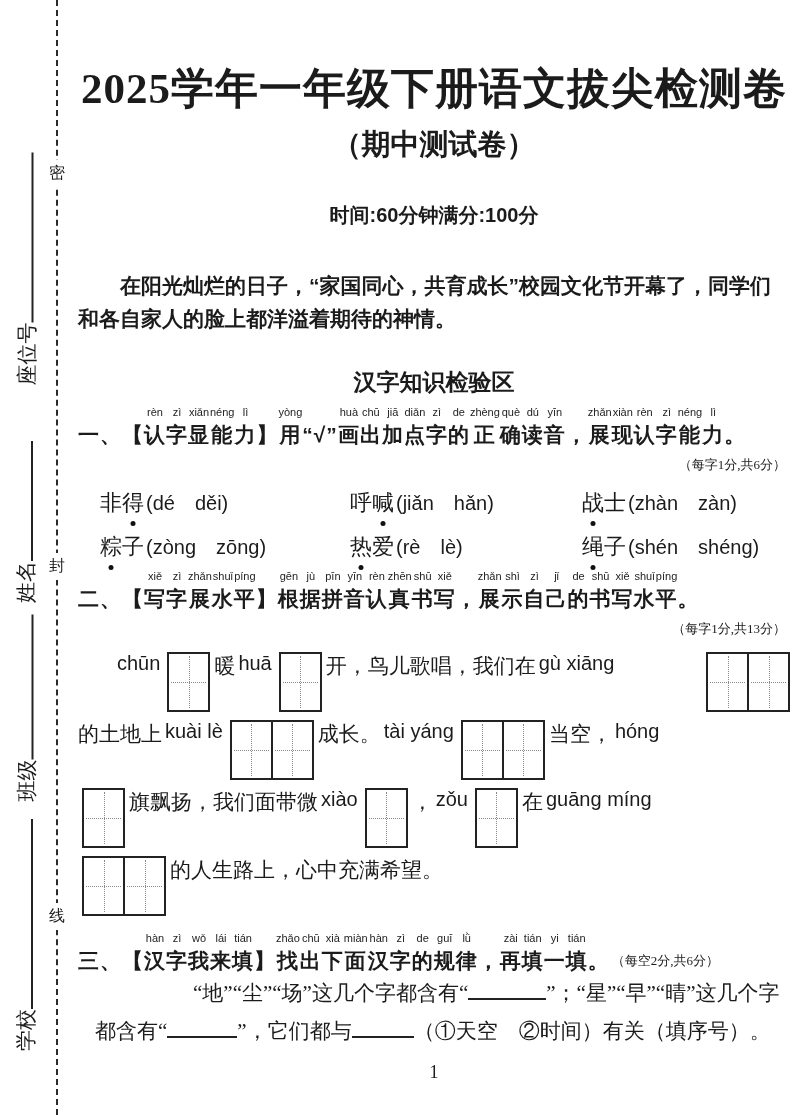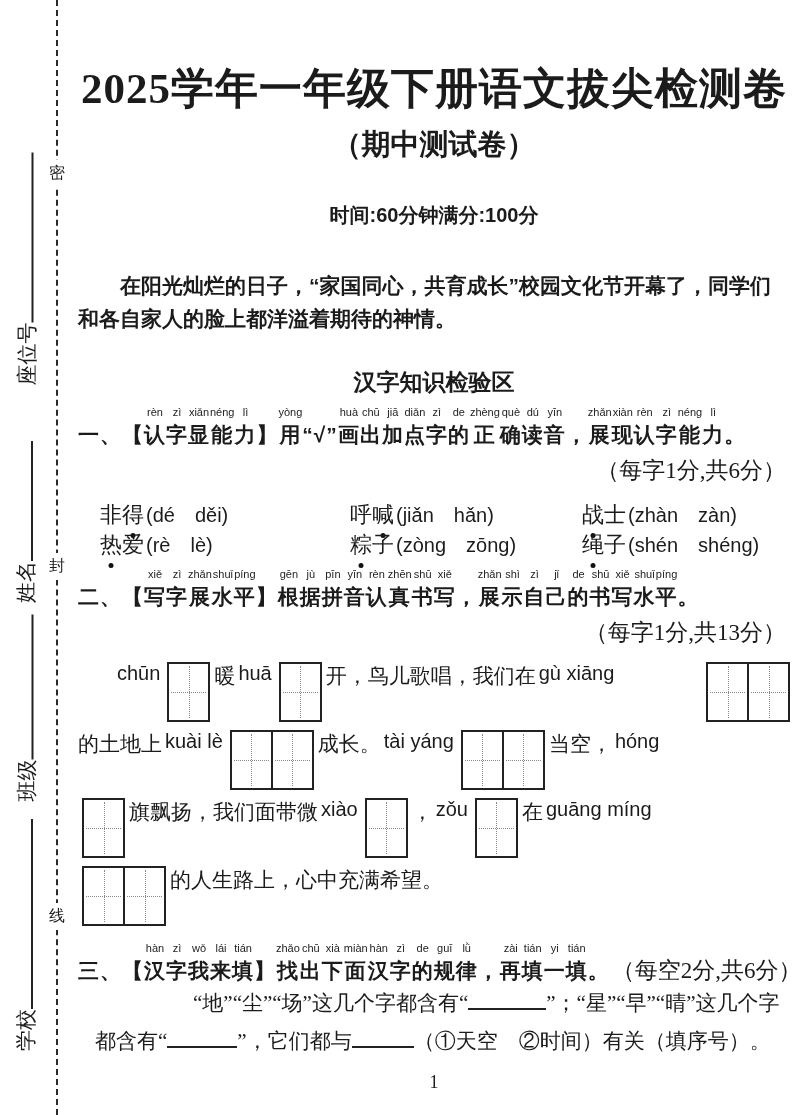--- a/index.html
+++ b/index.html
@@ -34,27 +34,27 @@
   }
   .time-info{margin-top:36px;text-align:center;font-size:20px;font-weight:bold;}
   .intro{margin:40px 0 0 0;font-size:21px;line-height:33px;text-indent:2em;font-weight:bold;}
   .section-title{margin-top:32px;text-align:center;font-size:23px;font-weight:bold;}
   
   .q-header{margin-top:8px;white-space:nowrap;}
   .tok{display:inline-block;text-align:center;vertical-align:bottom;}
   .tok .rt{display:block;height:15px;line-height:13px;font-size:11px;font-weight:normal;
            font-family:"Liberation Sans",sans-serif;color:#222;}
   .tok .rb{display:block;font-size:21px;line-height:28px;font-weight:bold;letter-spacing:1px;}
-  .score-note{font-family:"Liberation Serif",serif;font-size:23px;}
+  .score-note{font-family:"Liberation Serif",serif;font-size:13px;}
   .score-right{text-align:right;margin-top:6px;padding-right:4px;}
   .inline-score{display:inline-block;vertical-align:bottom;line-height:28px;margin-left:2px;}
   
   .word-grid{
     display:grid;grid-template-columns:250px 232px auto;
-    margin:14px 0 0 22px;
+    row-gap:14px;margin:14px 0 0 22px;
   }
   .word-item{white-space:nowrap;}
   .zi{position:relative;display:inline-block;font-size:22px;font-family:"Liberation Serif",serif;}
   .zi.dotted::after{
     content:"";position:absolute;left:50%;bottom:-8px;transform:translateX(-50%);
     width:5px;height:5px;border-radius:50%;background:#111;
   }
   .opts{font-size:20px;margin-left:2px;}
   
   .fill-lines{margin-top:14px;}
@@ -106,22 +106,22 @@
     <p class="intro">在阳光灿烂的日子，“家国同心，共育成长”校园文化节开幕了，同学们和各自家人的脸上都洋溢着期待的神情。</p>
 
     <div class="section-title">汉字知识检验区</div>
 
     <div class="q-header"><span class="tok"><span class="rt">&nbsp;</span><span class="rb">一、【</span></span><span class="tok"><span class="rt">rèn</span><span class="rb">认</span></span><span class="tok"><span class="rt">zì</span><span class="rb">字</span></span><span class="tok"><span class="rt">xiǎn</span><span class="rb">显</span></span><span class="tok"><span class="rt">néng</span><span class="rb">能</span></span><span class="tok"><span class="rt">lì</span><span class="rb">力</span></span><span class="tok"><span class="rt">&nbsp;</span><span class="rb">】</span></span><span class="tok"><span class="rt">yòng</span><span class="rb">用</span></span><span class="tok"><span class="rt">&nbsp;</span><span class="rb">“√”</span></span><span class="tok"><span class="rt">huà</span><span class="rb">画</span></span><span class="tok"><span class="rt">chū</span><span class="rb">出</span></span><span class="tok"><span class="rt">jiā</span><span class="rb">加</span></span><span class="tok"><span class="rt">diǎn</span><span class="rb">点</span></span><span class="tok"><span class="rt">zì</span><span class="rb">字</span></span><span class="tok"><span class="rt">de</span><span class="rb">的</span></span><span class="tok"><span class="rt">zhèng</span><span class="rb">正</span></span><span class="tok"><span class="rt">què</span><span class="rb">确</span></span><span class="tok"><span class="rt">dú</span><span class="rb">读</span></span><span class="tok"><span class="rt">yīn</span><span class="rb">音</span></span><span class="tok"><span class="rt">&nbsp;</span><span class="rb">，</span></span><span class="tok"><span class="rt">zhǎn</span><span class="rb">展</span></span><span class="tok"><span class="rt">xiàn</span><span class="rb">现</span></span><span class="tok"><span class="rt">rèn</span><span class="rb">认</span></span><span class="tok"><span class="rt">zì</span><span class="rb">字</span></span><span class="tok"><span class="rt">néng</span><span class="rb">能</span></span><span class="tok"><span class="rt">lì</span><span class="rb">力</span></span><span class="tok"><span class="rt">&nbsp;</span><span class="rb">。</span></span></div>
     <div class="score-right"><span class="score-note">（每字1分,共6分）</span></div>
     <div class="word-grid">
         <div class="word-item"><span class="zi">非</span><span class="zi dotted">得</span><span class="opts">(dé děi)</span></div>
         <div class="word-item"><span class="zi">呼</span><span class="zi dotted">喊</span><span class="opts">(jiǎn hǎn)</span></div>
         <div class="word-item"><span class="zi dotted">战</span><span class="zi">士</span><span class="opts">(zhàn zàn)</span></div>
+        <div class="word-item"><span class="zi dotted">粽</span><span class="zi">子</span><span class="opts">(zòng zōng)</span></div>
         <div class="word-item"><span class="zi dotted">热</span><span class="zi">爱</span><span class="opts">(rè lè)</span></div>
-        <div class="word-item"><span class="zi dotted">粽</span><span class="zi">子</span><span class="opts">(zòng zōng)</span></div>
         <div class="word-item"><span class="zi dotted">绳</span><span class="zi">子</span><span class="opts">(shén shéng)</span></div>
       </div>
 
     <div class="q-header"><span class="tok"><span class="rt">&nbsp;</span><span class="rb">二、【</span></span><span class="tok"><span class="rt">xiě</span><span class="rb">写</span></span><span class="tok"><span class="rt">zì</span><span class="rb">字</span></span><span class="tok"><span class="rt">zhǎn</span><span class="rb">展</span></span><span class="tok"><span class="rt">shuǐ</span><span class="rb">水</span></span><span class="tok"><span class="rt">píng</span><span class="rb">平</span></span><span class="tok"><span class="rt">&nbsp;</span><span class="rb">】</span></span><span class="tok"><span class="rt">gēn</span><span class="rb">根</span></span><span class="tok"><span class="rt">jù</span><span class="rb">据</span></span><span class="tok"><span class="rt">pīn</span><span class="rb">拼</span></span><span class="tok"><span class="rt">yīn</span><span class="rb">音</span></span><span class="tok"><span class="rt">rèn</span><span class="rb">认</span></span><span class="tok"><span class="rt">zhēn</span><span class="rb">真</span></span><span class="tok"><span class="rt">shū</span><span class="rb">书</span></span><span class="tok"><span class="rt">xiě</span><span class="rb">写</span></span><span class="tok"><span class="rt">&nbsp;</span><span class="rb">，</span></span><span class="tok"><span class="rt">zhǎn</span><span class="rb">展</span></span><span class="tok"><span class="rt">shì</span><span class="rb">示</span></span><span class="tok"><span class="rt">zì</span><span class="rb">自</span></span><span class="tok"><span class="rt">jǐ</span><span class="rb">己</span></span><span class="tok"><span class="rt">de</span><span class="rb">的</span></span><span class="tok"><span class="rt">shū</span><span class="rb">书</span></span><span class="tok"><span class="rt">xiě</span><span class="rb">写</span></span><span class="tok"><span class="rt">shuǐ</span><span class="rb">水</span></span><span class="tok"><span class="rt">píng</span><span class="rb">平</span></span><span class="tok"><span class="rt">&nbsp;</span><span class="rb">。</span></span></div>
     <div class="score-right"><span class="score-note">（每字1分,共13分）</span></div>
     <div class="fill-lines">
         <div class="fill-line" style="padding-left: 36px;">
           <span class="py">chūn</span>
           <span class="tian">
             <span class="cell"></span>

